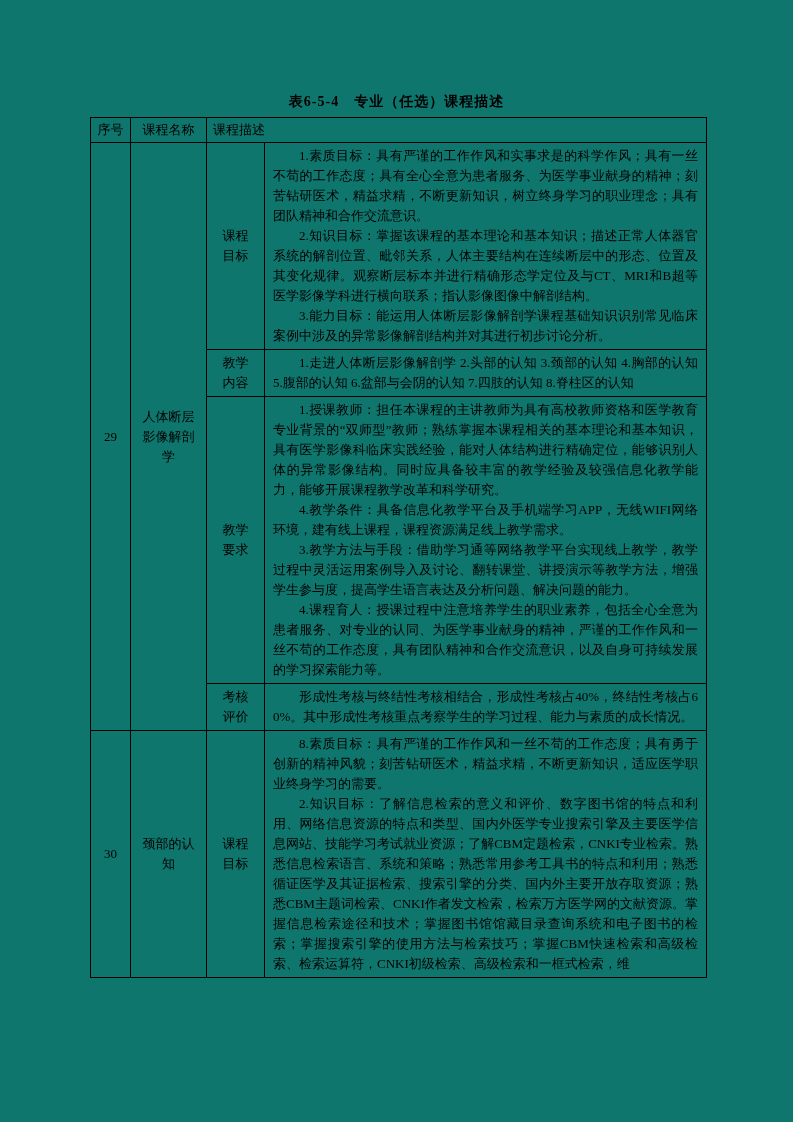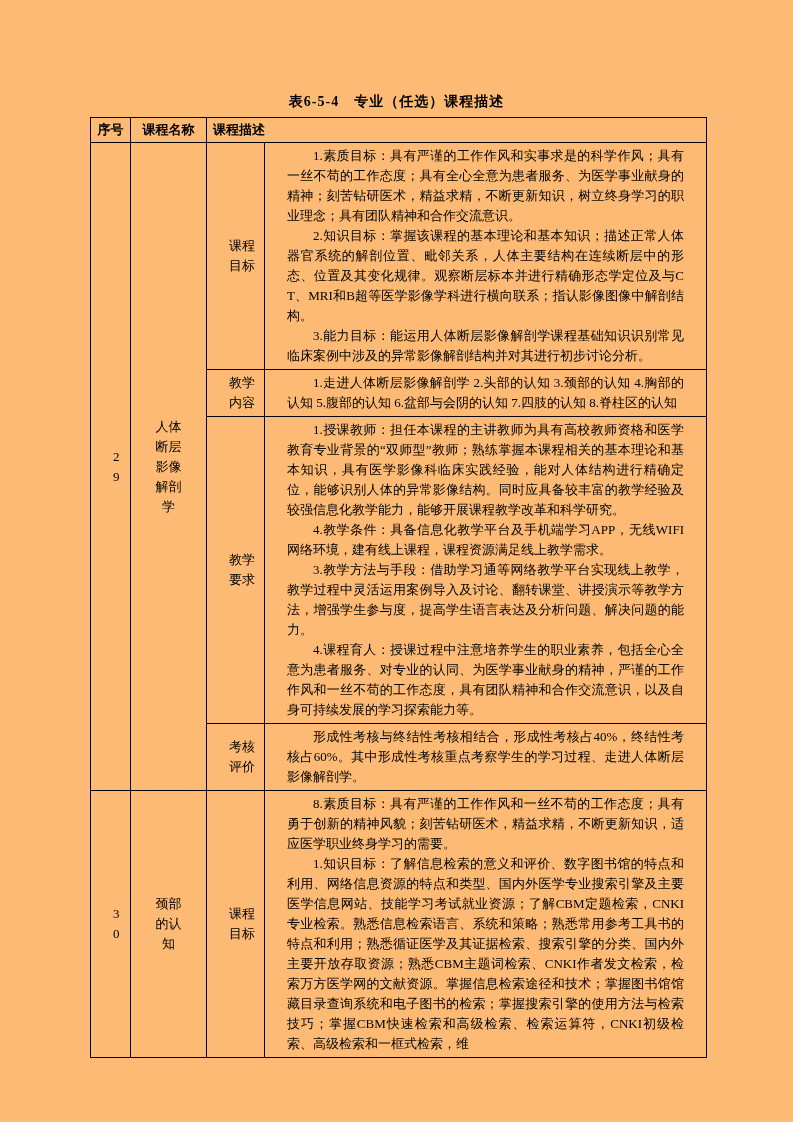--- a/index.html
+++ b/index.html
@@ -4,21 +4,21 @@
 <style>
   html, body {
     margin: 0;
     padding: 0;
     background: #ffffff;
   }
   .page {
     position: relative;
     width: 793px;
     height: 1122px;
-    background: #fdba74;
+    background: #0f766e;
     overflow: hidden;
     font-family: "Liberation Serif", "DejaVu Serif", serif;
     color: #000000;
   }
   .doc-title {
     position: absolute;
     top: 93px;
     left: 0;
     width: 100%;
     text-align: center;
@@ -31,25 +31,25 @@
     left: 90px;
     top: 117px;
     width: 616px;
     border-collapse: collapse;
     table-layout: fixed;
   }
   .course-table td {
     border: 1px solid #000000;
     font-size: 13px;
     line-height: 20px;
-    padding: 3px 22px;
+    padding: 3px 8px;
     vertical-align: middle;
     word-break: break-all;
   }
-  td.th { height: 16px; padding: 2px 6px; font-weight: bold; }
+  td.th { height: 16px; padding: 2px 6px; }
   .c-center { text-align: center; }
   .course-name { text-align: center; padding: 3px 8px; }
   .sec-label { text-align: center; padding: 3px 4px; }
   .sec-label .lbl { display: inline-block; width: 2em; text-align: left; }
   .sec-content p {
     margin: 0;
     text-indent: 2em;
     text-align: justify;
   }
   .page-number {
@@ -111,32 +111,32 @@
           <p>4.教学条件：具备信息化教学平台及手机端学习APP，无线WIFI网络环境，建有线上课程，课程资源满足线上教学需求。</p>
           <p>3.教学方法与手段：借助学习通等网络教学平台实现线上教学，教学过程中灵活运用案例导入及讨论、翻转课堂、讲授演示等教学方法，增强学生参与度，提高学生语言表达及分析问题、解决问题的能力。</p>
           <p>4.课程育人：授课过程中注意培养学生的职业素养，包括全心全意为患者服务、对专业的认同、为医学事业献身的精神，严谨的工作作风和一丝不苟的工作态度，具有团队精神和合作交流意识，以及自身可持续发展的学习探索能力等。</p>
         </td>
       </tr>
       <tr>
         <td class="sec-label">
           <span class="lbl">考核评价</span>
         </td>
         <td class="sec-content">
-          <p>形成性考核与终结性考核相结合，形成性考核占40%，终结性考核占60%。其中形成性考核重点考察学生的学习过程、走进人体断层影像解剖学。</p>
+          <p>形成性考核与终结性考核相结合，形成性考核占40%，终结性考核占60%。其中形成性考核重点考察学生的学习过程、能力与素质的成长情况。</p>
         </td>
       </tr>
 
       <tr>
         <td class="c-center">30</td>
         <td class="course-name">颈部的认知</td>
         <td class="sec-label">
           <span class="lbl">课程目标</span>
         </td>
         <td class="sec-content">
           <p>8.素质目标：具有严谨的工作作风和一丝不苟的工作态度；具有勇于创新的精神风貌；刻苦钻研医术，精益求精，不断更新知识，适应医学职业终身学习的需要。</p>
-          <p>1.知识目标：了解信息检索的意义和评价、数字图书馆的特点和利用、网络信息资源的特点和类型、国内外医学专业搜索引擎及主要医学信息网站、技能学习考试就业资源；了解CBM定题检索，CNKI专业检索。熟悉信息检索语言、系统和策略；熟悉常用参考工具书的特点和利用；熟悉循证医学及其证据检索、搜索引擎的分类、国内外主要开放存取资源；熟悉CBM主题词检索、CNKI作者发文检索，检索万方医学网的文献资源。掌握信息检索途径和技术；掌握图书馆馆藏目录查询系统和电子图书的检索；掌握搜索引擎的使用方法与检索技巧；掌握CBM快速检索和高级检索、检索运算符，CNKI初级检索、高级检索和一框式检索，维</p>
+          <p>2.知识目标：了解信息检索的意义和评价、数字图书馆的特点和利用、网络信息资源的特点和类型、国内外医学专业搜索引擎及主要医学信息网站、技能学习考试就业资源；了解CBM定题检索，CNKI专业检索。熟悉信息检索语言、系统和策略；熟悉常用参考工具书的特点和利用；熟悉循证医学及其证据检索、搜索引擎的分类、国内外主要开放存取资源；熟悉CBM主题词检索、CNKI作者发文检索，检索万方医学网的文献资源。掌握信息检索途径和技术；掌握图书馆馆藏目录查询系统和电子图书的检索；掌握搜索引擎的使用方法与检索技巧；掌握CBM快速检索和高级检索、检索运算符，CNKI初级检索、高级检索和一框式检索，维</p>
         </td>
       </tr>
     </tbody>
   </table>
 
 
 </div>
 
 </body></html>

